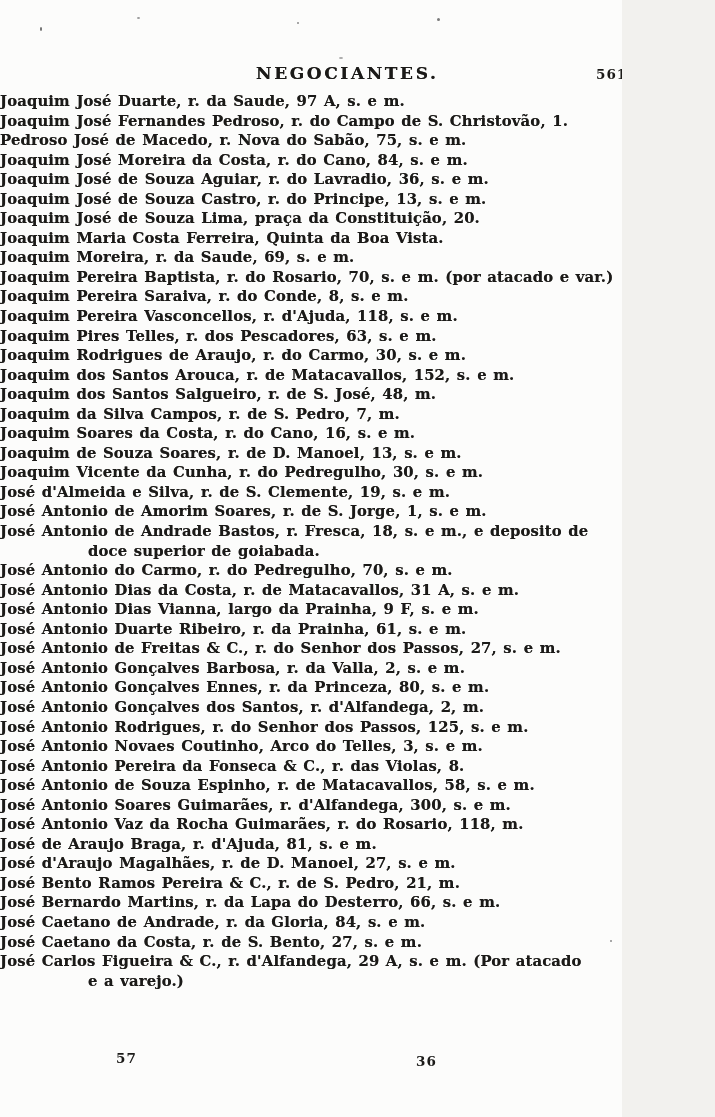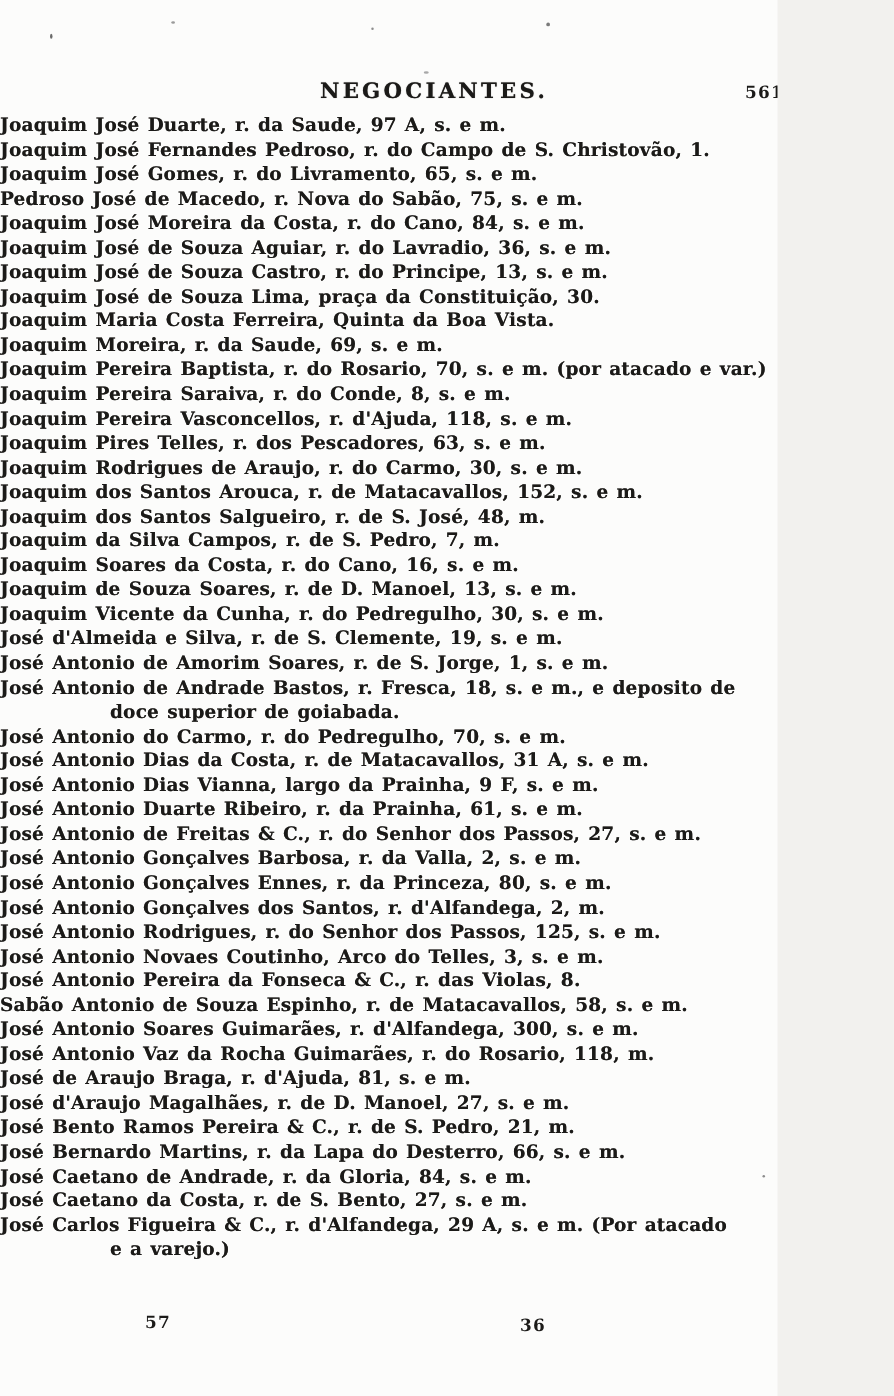--- a/index.html
+++ b/index.html
@@ -84,36 +84,33 @@
   </div>
 
   <div class="list">
       <div class="entry">
         <div class="line">Joaquim José Duarte, r. da Saude, 97 A, s. e m.</div>
       </div>
       <div class="entry">
         <div class="line">Joaquim José Fernandes Pedroso, r. do Campo de S. Christovão, 1.</div>
       </div>
       <div class="entry">
-        <div class="line">Joaquim José Gomes, r. do Livramento, 65, s. e m.</div>
-      </div>
-      <div class="entry">
         <div class="line">Pedroso José de Macedo, r. Nova do Sabão, 75, s. e m.</div>
       </div>
       <div class="entry">
         <div class="line">Joaquim José Moreira da Costa, r. do Cano, 84, s. e m.</div>
       </div>
       <div class="entry">
         <div class="line">Joaquim José de Souza Aguiar, r. do Lavradio, 36, s. e m.</div>
       </div>
       <div class="entry">
         <div class="line">Joaquim José de Souza Castro, r. do Principe, 13, s. e m.</div>
       </div>
       <div class="entry">
-        <div class="line">Joaquim José de Souza Lima, praça da Constituição, 30.</div>
+        <div class="line">Joaquim José de Souza Lima, praça da Constituição, 20.</div>
       </div>
       <div class="entry">
         <div class="line">Joaquim Maria Costa Ferreira, Quinta da Boa Vista.</div>
       </div>
       <div class="entry">
         <div class="line">Joaquim Moreira, r. da Saude, 69, s. e m.</div>
       </div>
       <div class="entry">
         <div class="line">Joaquim Pereira Baptista, r. do Rosario, 70, s. e m. (por atacado e var.)</div>
       </div>
@@ -184,21 +181,21 @@
       <div class="entry">
         <div class="line">José Antonio Rodrigues, r. do Senhor dos Passos, 125, s. e m.</div>
       </div>
       <div class="entry">
         <div class="line">José Antonio Novaes Coutinho, Arco do Telles, 3, s. e m.</div>
       </div>
       <div class="entry">
         <div class="line">José Antonio Pereira da Fonseca &amp; C., r. das Violas, 8.</div>
       </div>
       <div class="entry">
-        <div class="line">Sabão Antonio de Souza Espinho, r. de Matacavallos, 58, s. e m.</div>
+        <div class="line">José Antonio de Souza Espinho, r. de Matacavallos, 58, s. e m.</div>
       </div>
       <div class="entry">
         <div class="line">José Antonio Soares Guimarães, r. d'Alfandega, 300, s. e m.</div>
       </div>
       <div class="entry">
         <div class="line">José Antonio Vaz da Rocha Guimarães, r. do Rosario, 118, m.</div>
       </div>
       <div class="entry">
         <div class="line">José de Araujo Braga, r. d'Ajuda, 81, s. e m.</div>
       </div>

